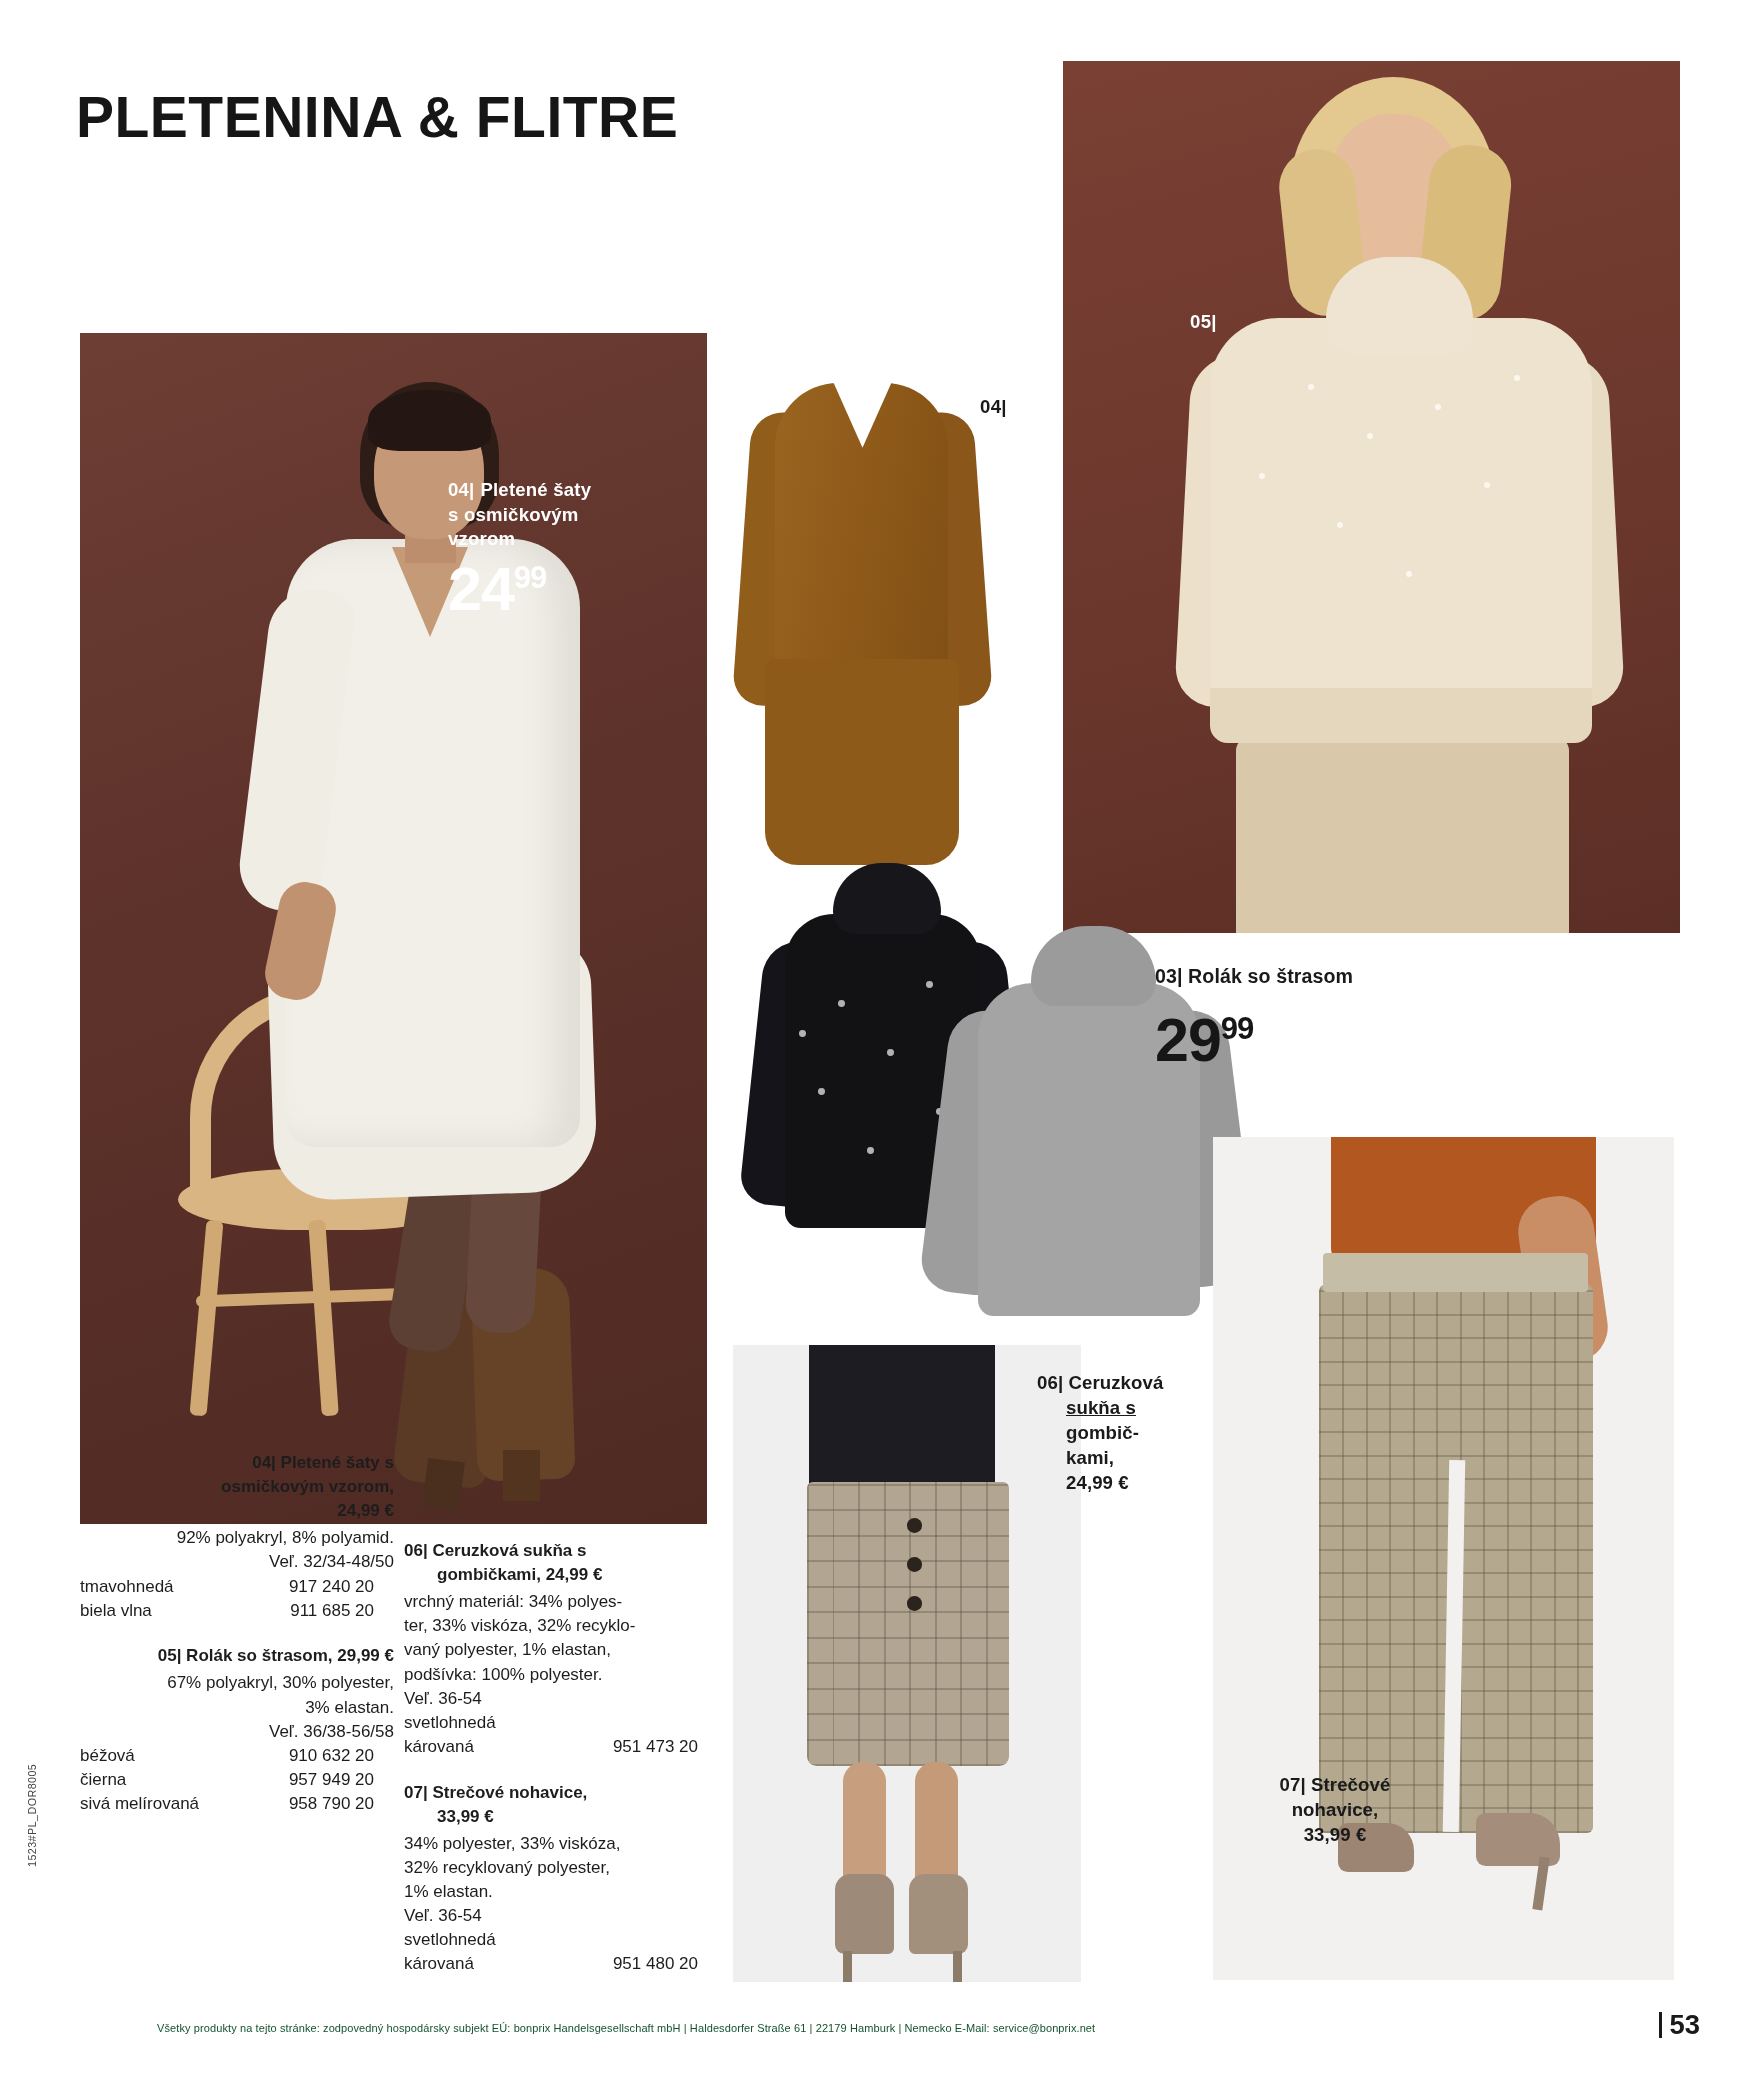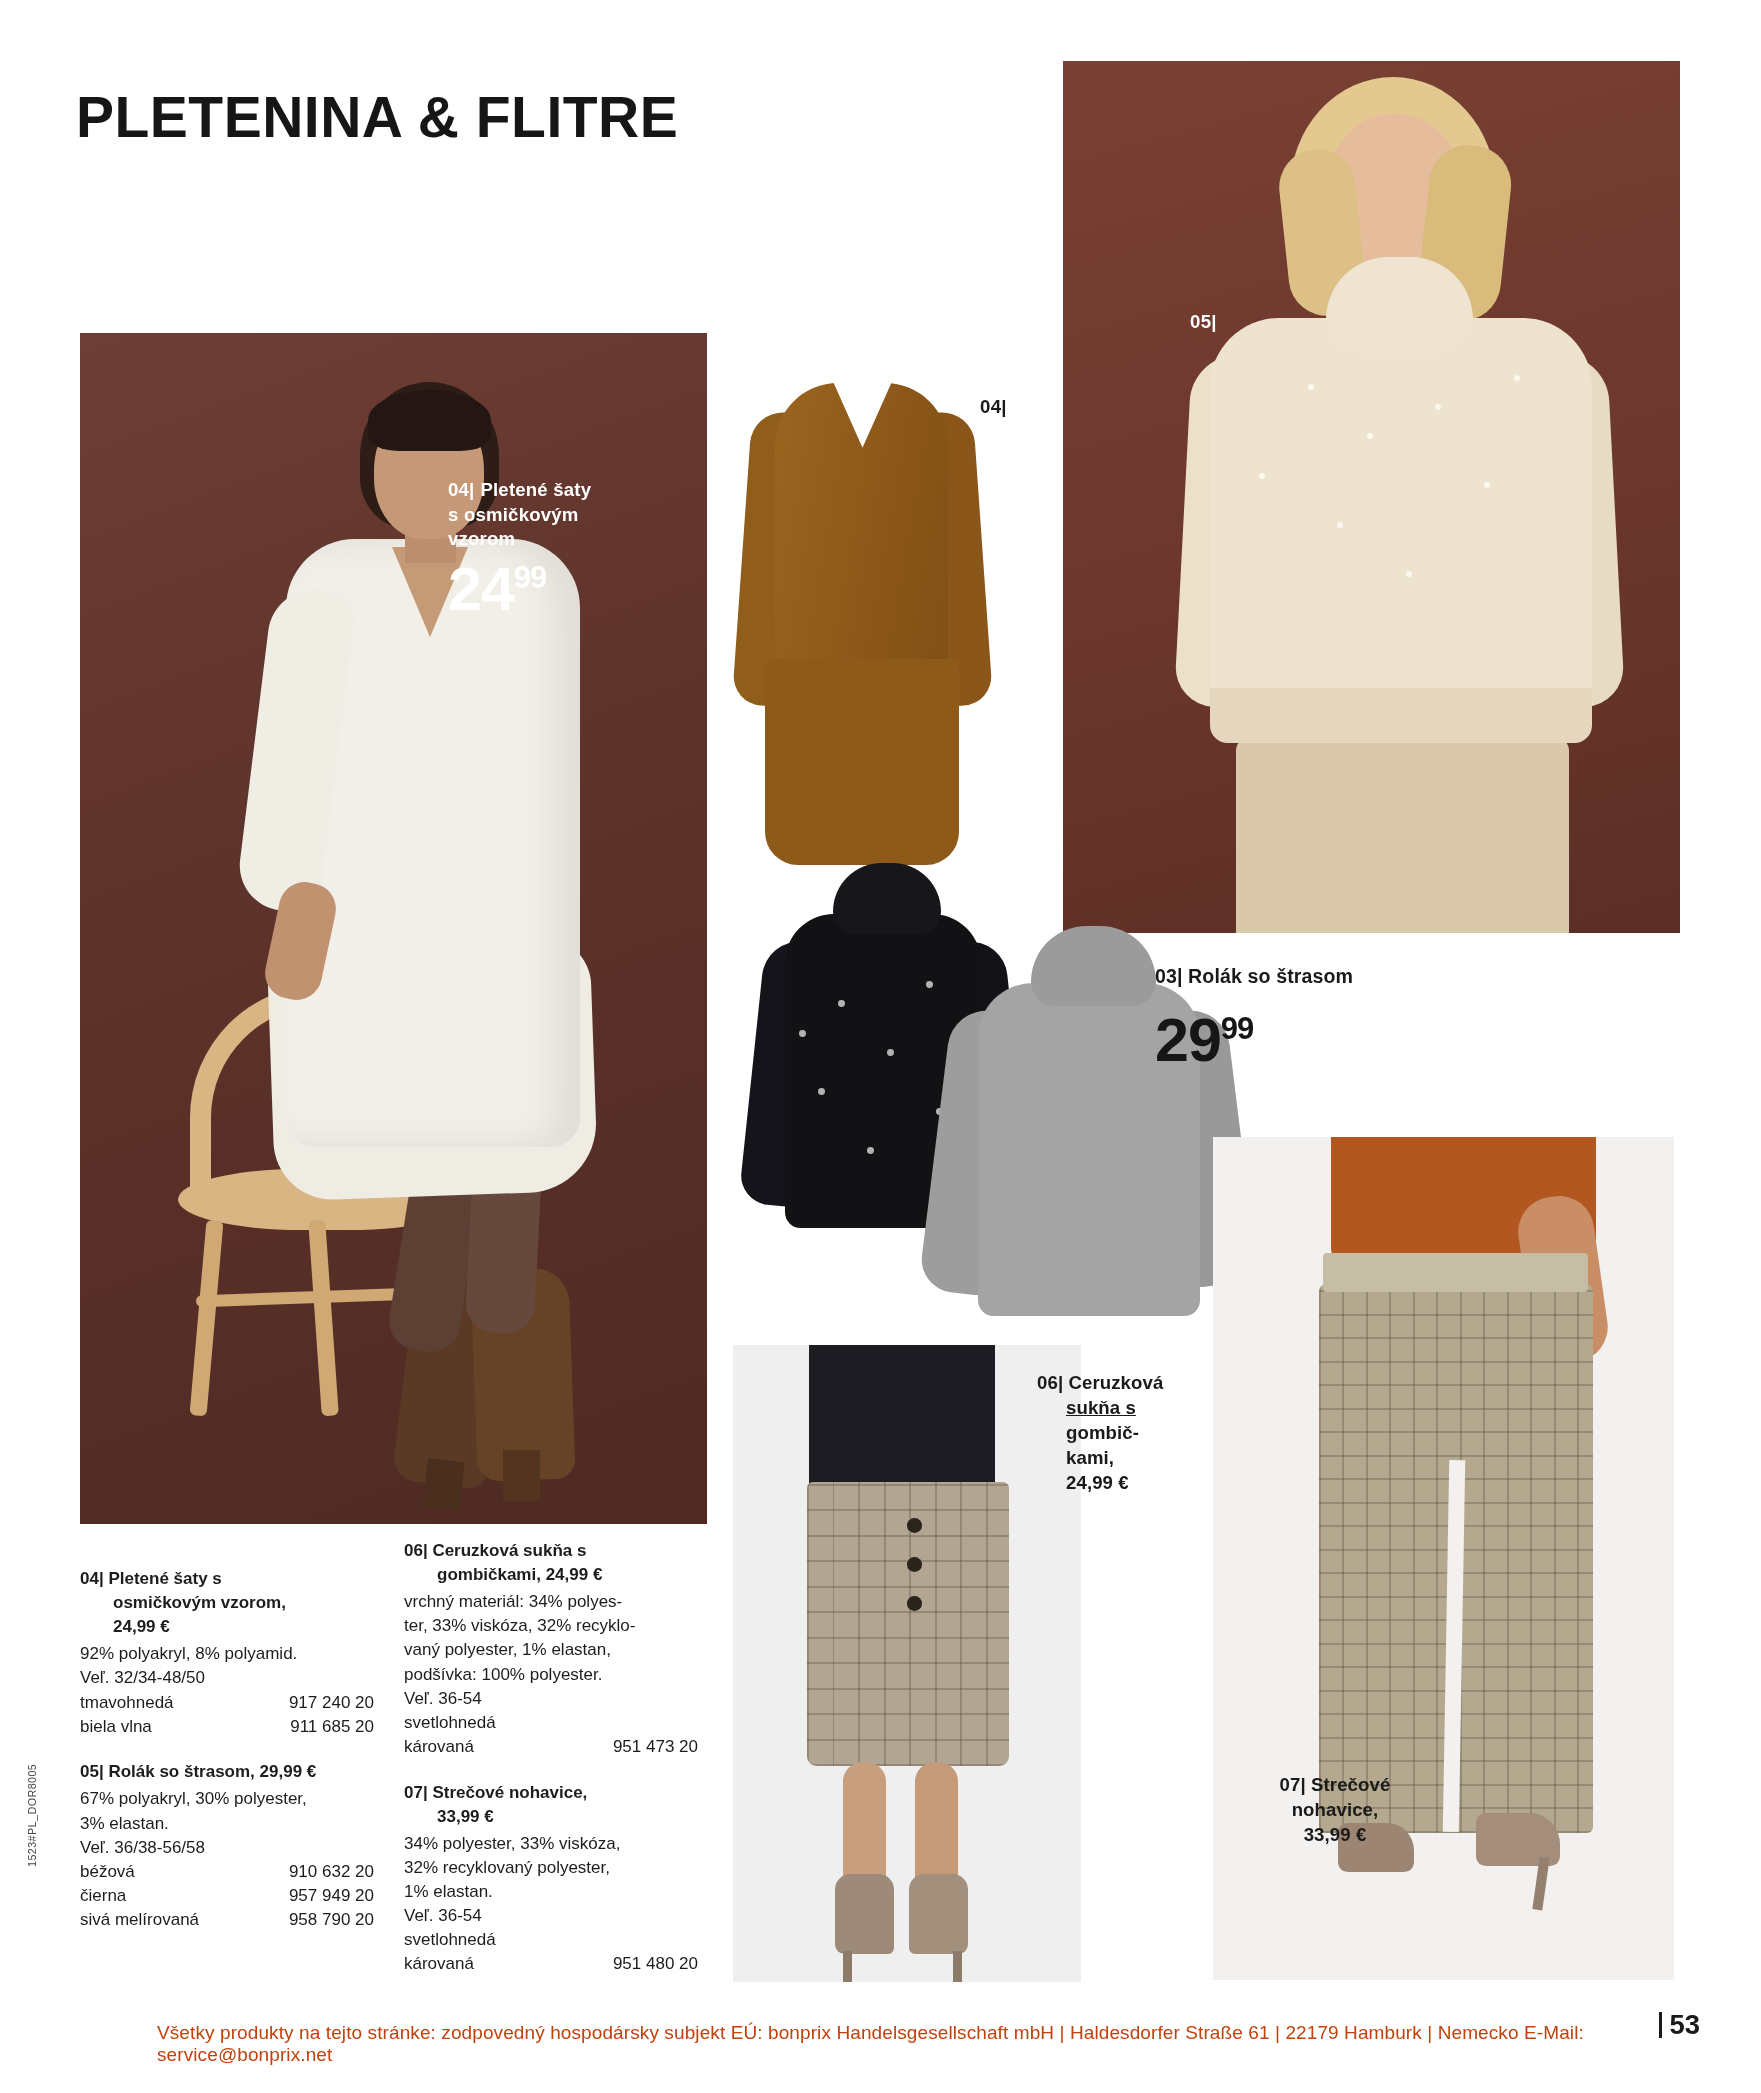--- a/index.html
+++ b/index.html
@@ -779,30 +779,30 @@
     margin-bottom: 2.9px;
   }
   .textcol .hd .indent { display: block; padding-left: 33px; }
   .textcol .row {
     display: flex;
     justify-content: space-between;
     width: 294px;
   }
   .textcol .row .code { white-space: nowrap; }
 
-  #col-left { left: 80px; top: 1567px; width: 314px; }
+  #col-left { left: 80px; top: 1451px; width: 314px; text-align: right; }
   #col-mid  { left: 404px; top: 1539px; width: 314px; }
 
   
   .footer {
     position: absolute;
     left: 157px;
     top: 2022px;
-    font-size: 19px;
-    color: #c2410c;
+    font-size: 11px;
+    color: #14532d;
     letter-spacing: 0.1px;
   }
   .pagenum {
     position: absolute;
     right: 61px;
     top: 2009px;
     font-size: 27.4px;
     font-weight: 700;
     color: #1a1a1a;
   }

